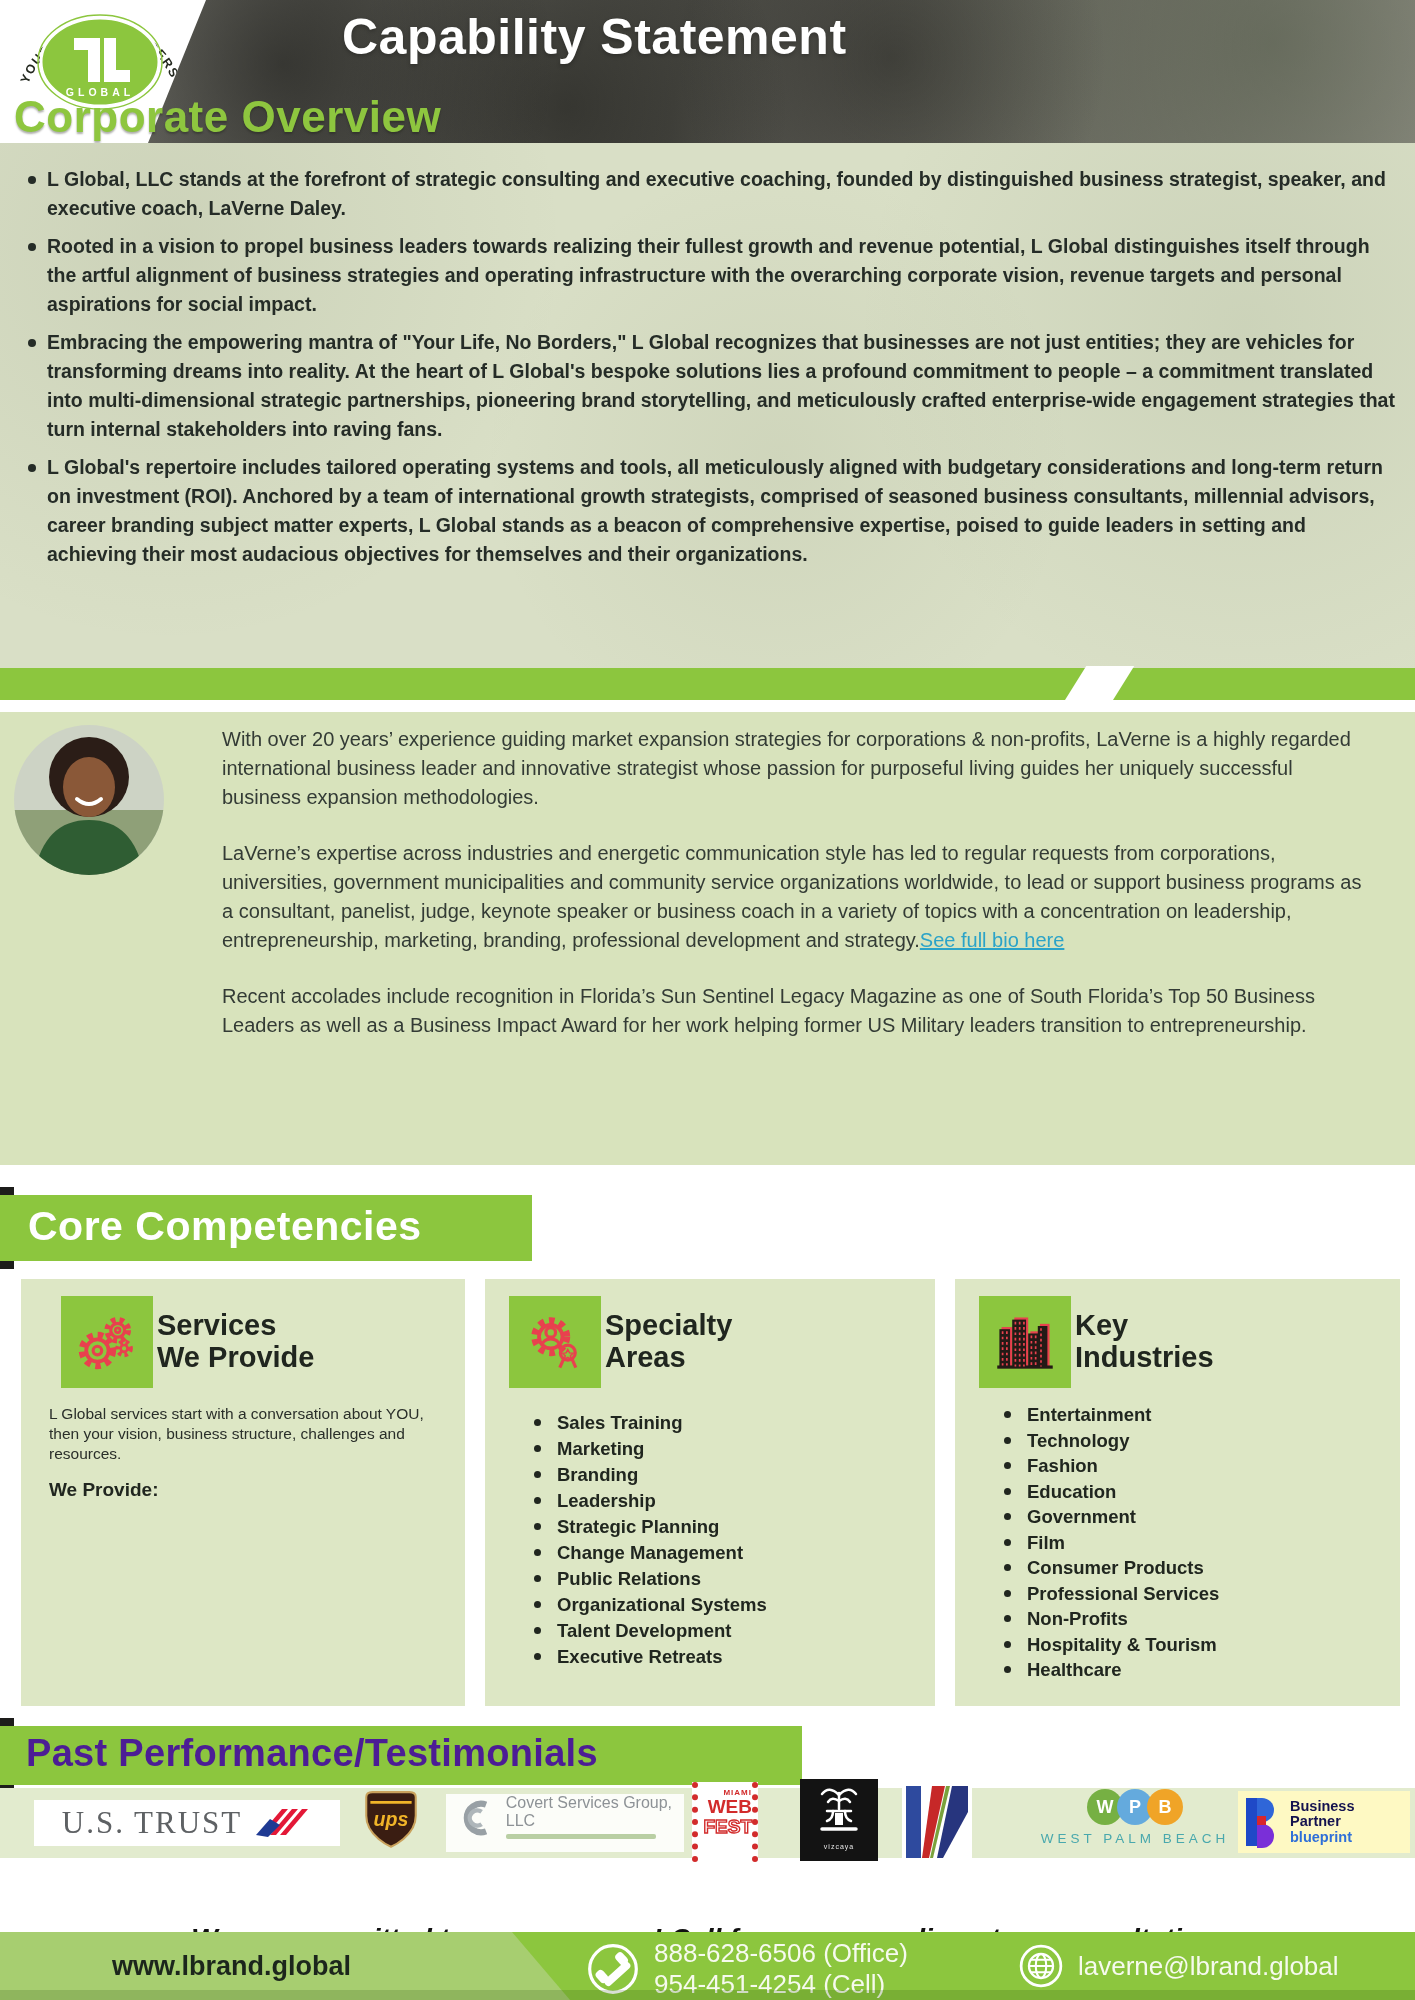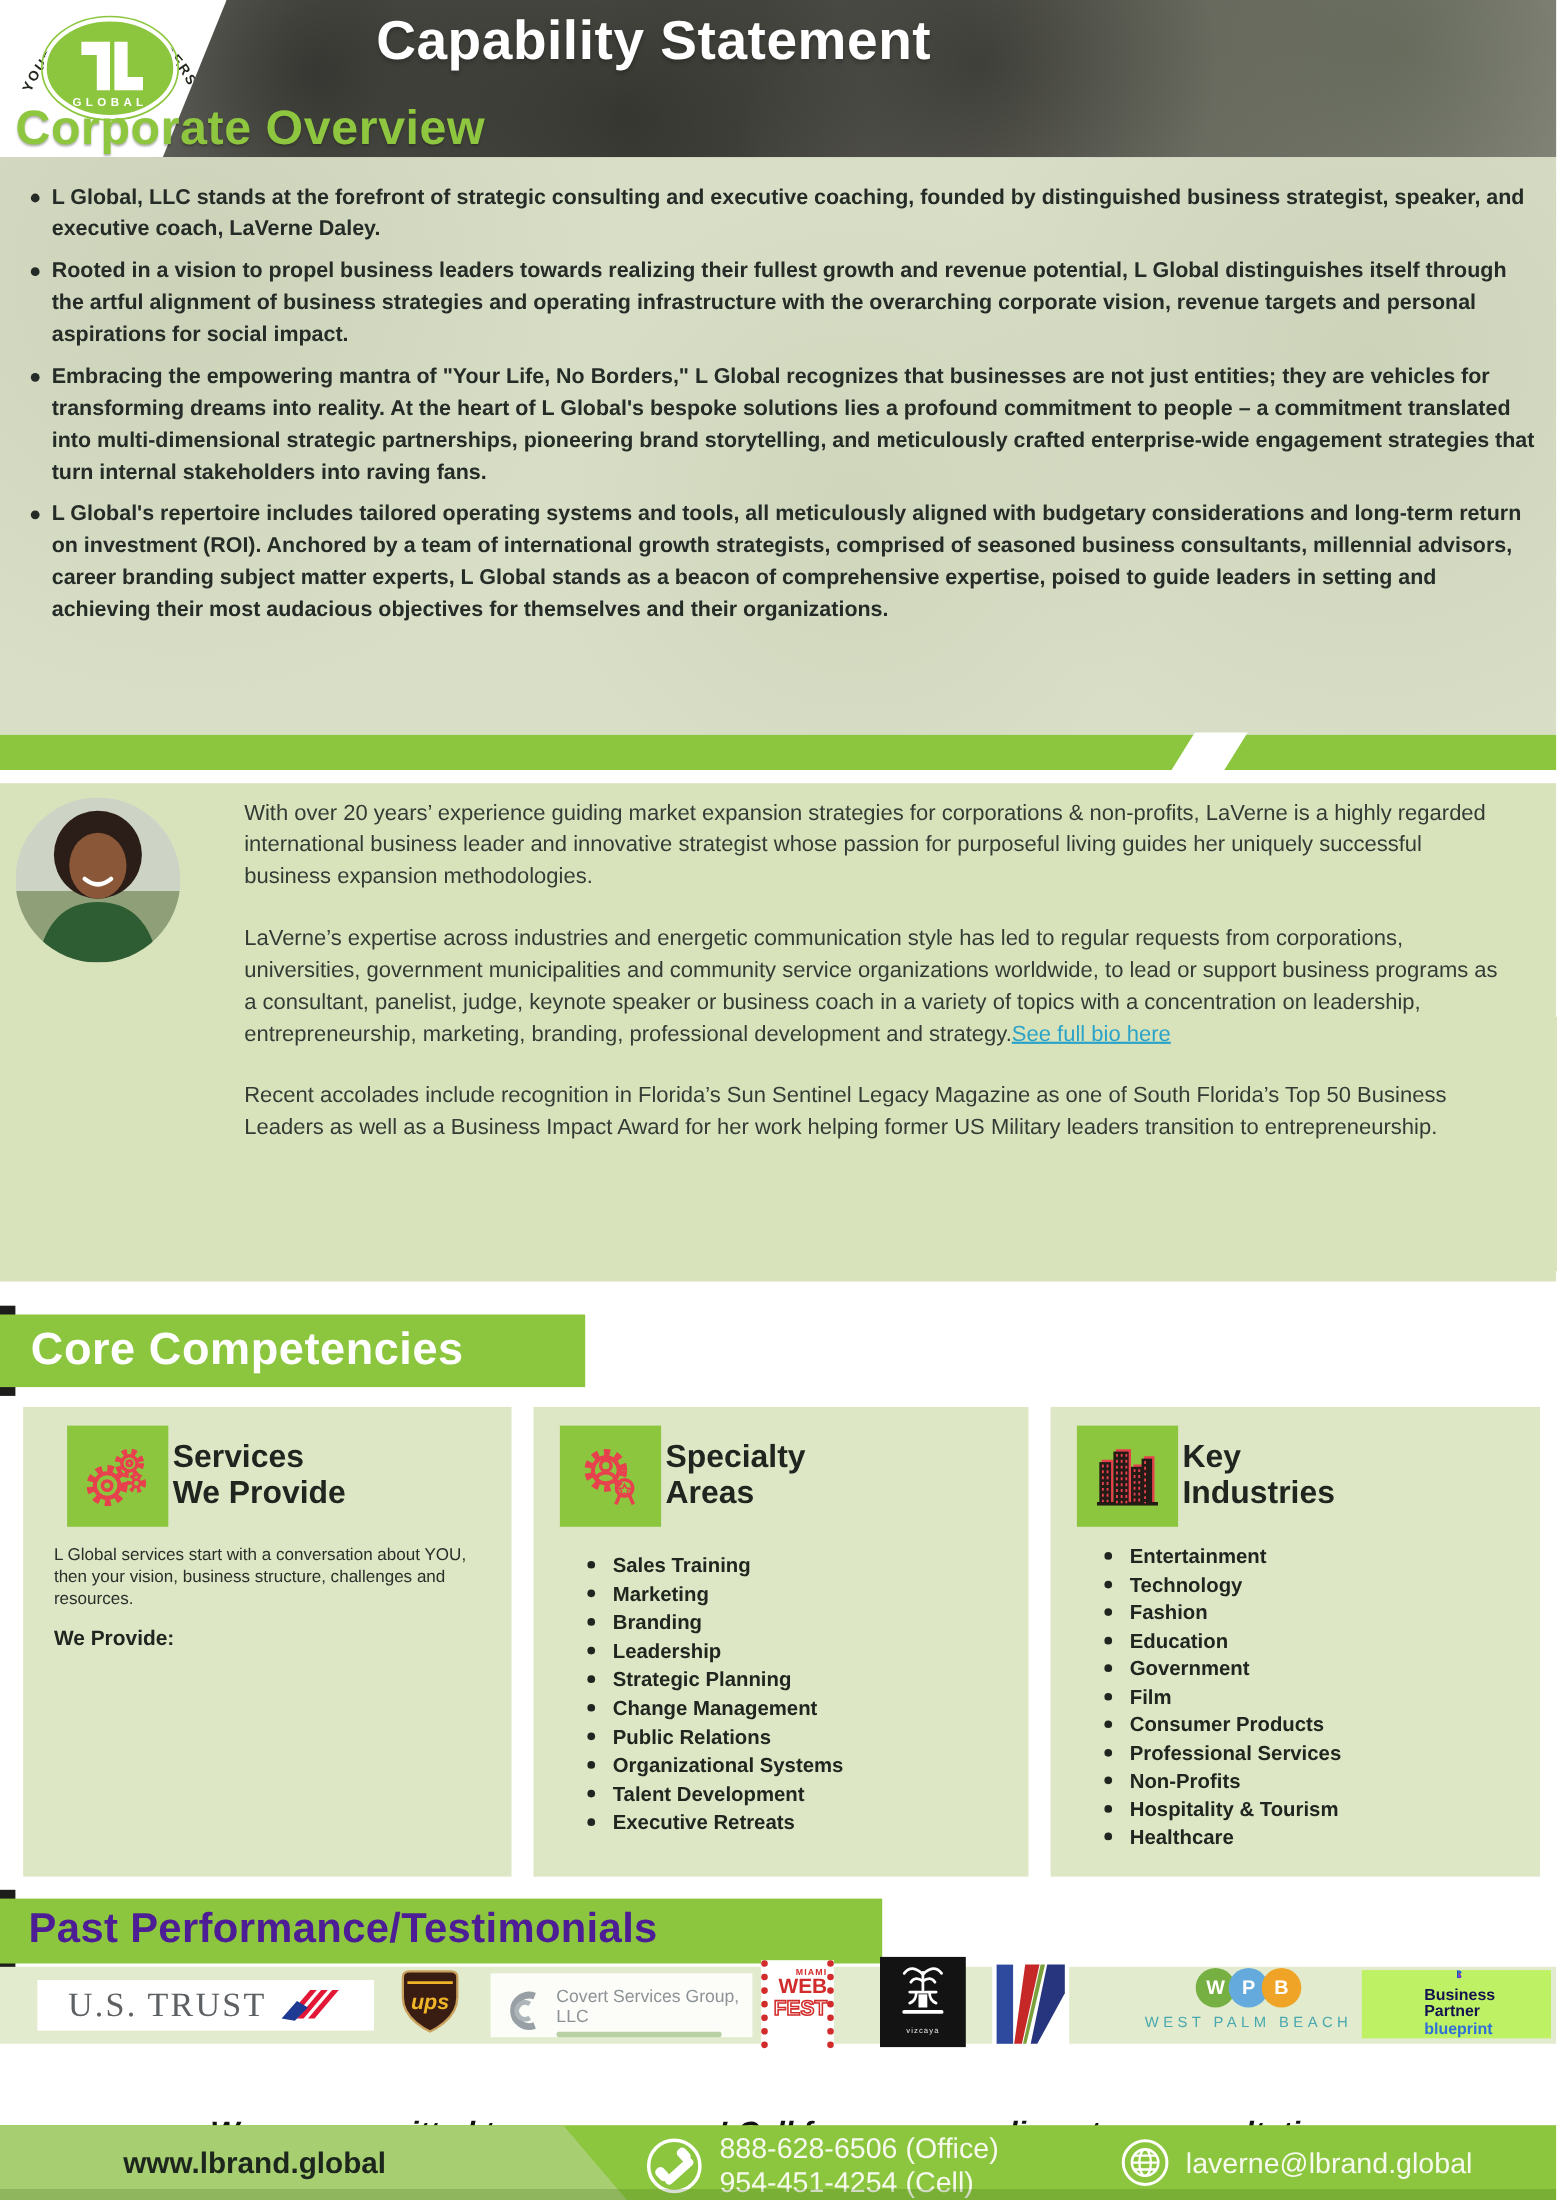--- a/index.html
+++ b/index.html
@@ -71,40 +71,40 @@
   .past-band{position:absolute;top:1726px;left:0;width:802px;height:59px;background:#8cc63e;}
   .past-band .band-title{margin:6px 0 0 26px;font-size:38px;font-weight:700;color:#4c1d95;letter-spacing:.3px;}
 
   
   .logos-strip{position:absolute;top:1788px;left:0;width:100%;height:70px;background:#e2ebce;}
   .logo-tile{position:absolute;}
   .lg-ustrust{left:34px;top:12px;width:306px;height:46px;background:#fff;display:flex;align-items:center;
     justify-content:center;gap:12px;}
   .ustrust-text{font-family:"Liberation Serif",serif;font-size:31px;color:#5e6164;letter-spacing:2px;}
   .lg-ups{left:362px;top:1px;width:58px;height:66px;}
-  .lg-covert{left:446px;top:6px;width:238px;height:58px;background:#fcfdf9;display:flex;align-items:flex-end;
+  .lg-covert{left:446px;top:6px;width:238px;height:58px;background:#fcfdf9;display:flex;align-items:flex-start;
     gap:9px;padding-left:8px;box-sizing:border-box;}
   .covert-name{font-size:16px;color:#8d9296;}
   .covert-tagline{margin-top:4px;width:150px;height:5px;background:#b9cfa4;border-radius:2px;}
   .lg-webfest{left:692px;top:-6px;width:66px;height:80px;background:#fff;box-sizing:border-box;
     border-left:6px dotted #d22b2b;border-right:6px dotted #d22b2b;text-align:right;}
   .webfest-top{font-size:8px;font-weight:700;color:#d22b2b;letter-spacing:1px;margin-top:6px;}
   .webfest-mid{font-size:19px;font-weight:700;color:#d22b2b;line-height:20px;}
   .webfest-bot{font-size:19px;font-weight:700;color:#fff;line-height:20px;-webkit-text-stroke:1.4px #d22b2b;}
   .lg-fountain{left:800px;top:-9px;width:78px;height:82px;background:#131313;text-align:center;}
   .fountain-caption{font-size:7px;color:#e8e8e8;letter-spacing:1px;margin-top:-2px;}
   .lg-stripes{left:902px;top:-6px;width:70px;height:80px;background:#fff;}
   .lg-wpb{left:1040px;top:1px;width:190px;text-align:center;}
   .wpb-circles{display:flex;justify-content:center;}
   .wpb-c{width:36px;height:36px;border-radius:50%;color:#fff;font-weight:700;font-size:18px;
     display:flex;align-items:center;justify-content:center;margin:0 -3px;}
   .wpb-w{background:#76b043;} .wpb-p{background:#64aadd;} .wpb-b{background:#f0a427;}
   .wpb-city{margin-top:6px;font-size:13.5px;letter-spacing:4px;color:#49a8ad;}
-  .lg-bpb{left:1238px;top:3px;width:172px;height:62px;background:#bef264;display:flex;align-items:center;
-    gap:8px;padding-left:6px;box-sizing:border-box;flex-direction:column;}
+  .lg-bpb{left:1238px;top:3px;width:172px;height:62px;background:#fef9c3;display:flex;align-items:center;
+    gap:8px;padding-left:6px;box-sizing:border-box;}
   .bpb-text{font-size:14.5px;font-weight:700;line-height:15.5px;color:#14124f;text-align:left;}
   .bpb-blue{color:#2f6fd8;}
 
   
   .commitment{position:absolute;top:1858px;left:0;width:100%;height:74px;background:#fff;
     display:flex;align-items:center;justify-content:center;margin-top:44px;}
   .commitment span{font-size:28px;font-weight:700;font-style:italic;color:#111;}
 
   
   .footer{position:absolute;top:1932px;left:0;width:100%;height:68px;background:#8cc63e;}

